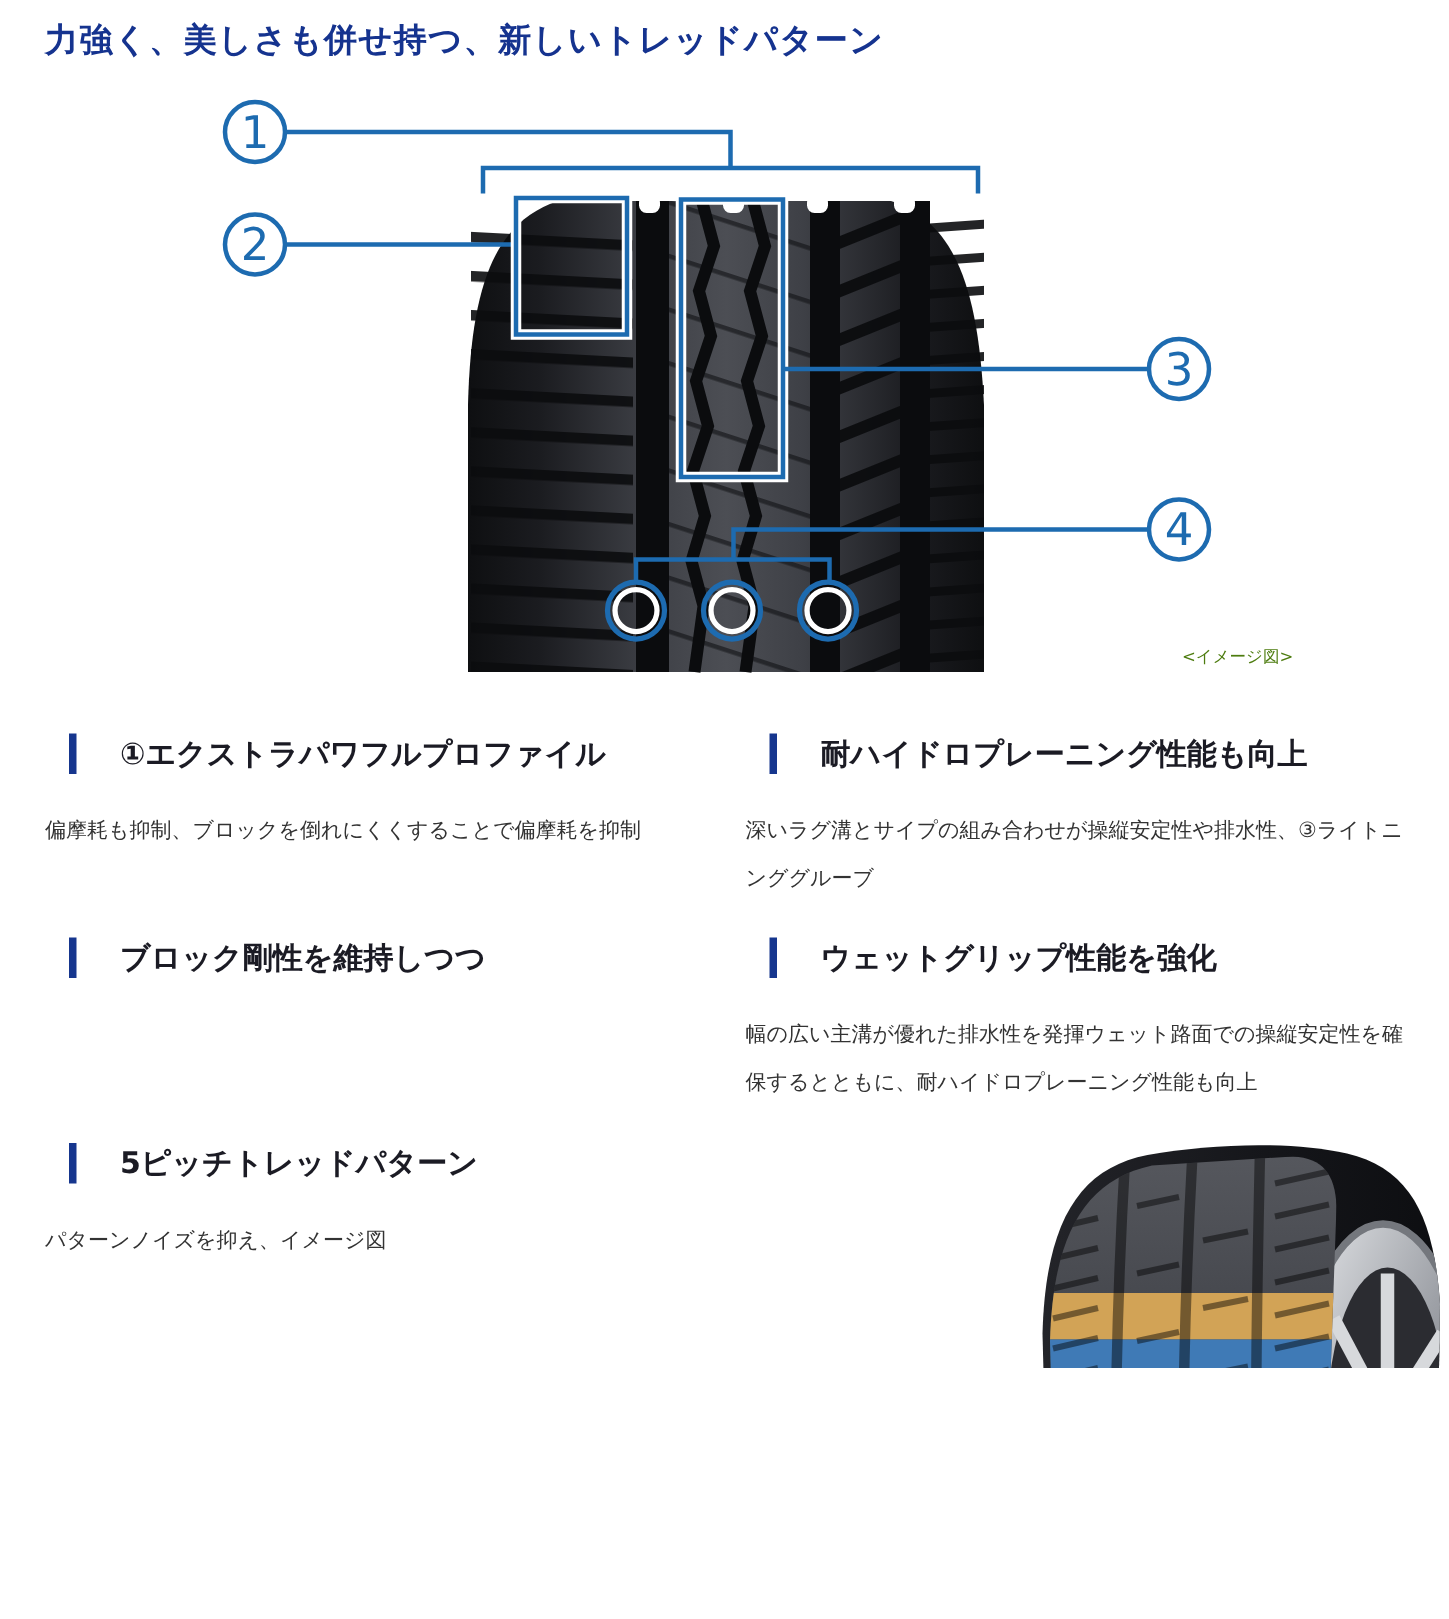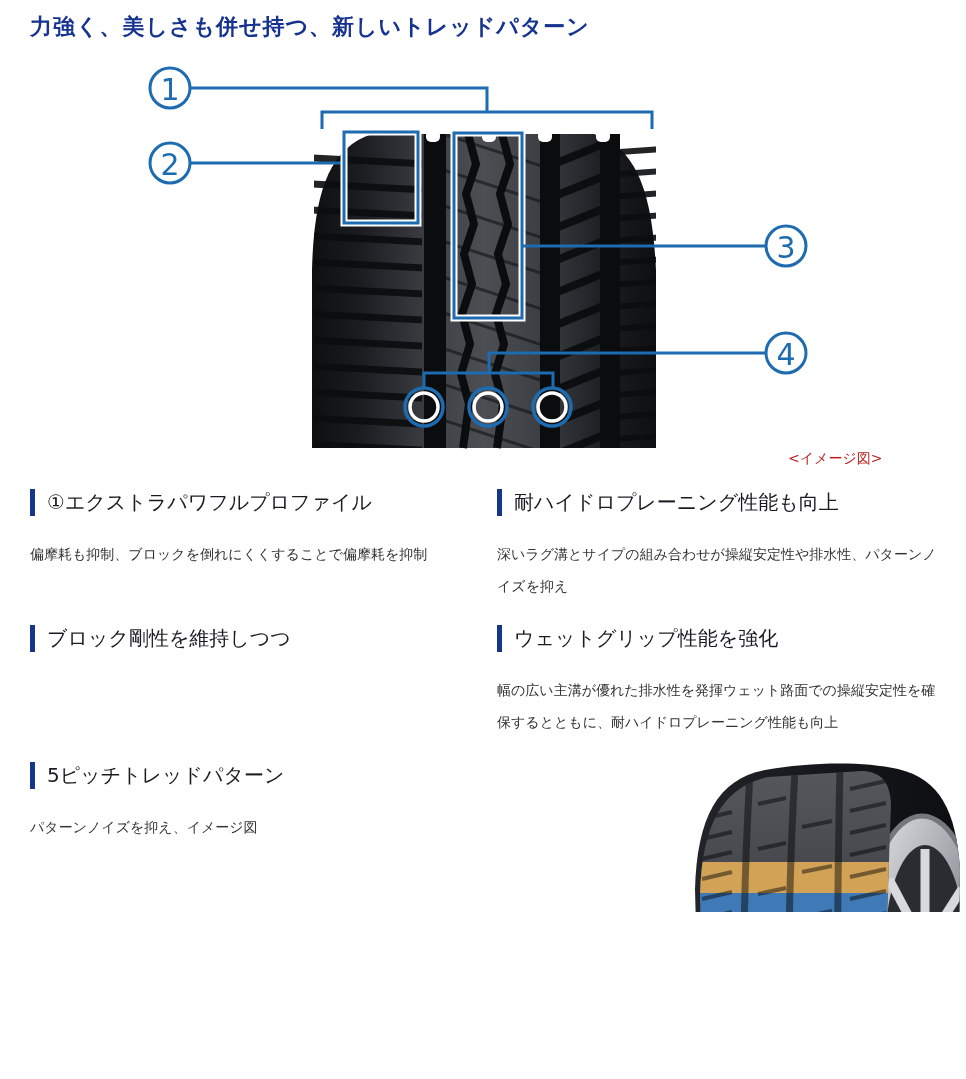--- a/index.html
+++ b/index.html
@@ -1,27 +1,27 @@
 <!DOCTYPE html>
 <html><head>
 <meta charset="utf-8">
 <style>
   html,body{margin:0;padding:0;background:#fff;}
   .page{position:relative;width:966px;height:912px;background:#fff;overflow:hidden;
         font-family:"DejaVu Sans","Liberation Sans",sans-serif;}
   .main-title{position:absolute;left:30px;top:12px;margin:0;font-size:22px;font-weight:bold;
         color:#15338f;letter-spacing:1px;}
   .diagram-svg{position:absolute;left:0;top:60px;width:966px;height:400px;}
-  .image-caption{position:absolute;left:788px;top:450px;font-size:14px;color:#b91c1c;}
+  .image-caption{position:absolute;left:788px;top:430px;font-size:11px;color:#4d7c0f;}
   .feature-row{position:absolute;left:0;width:966px;}
   .row-1{top:489px;} .row-2{top:625px;} .row-3{top:762px;}
   .feature-cell{position:absolute;width:440px;}
   .col-left{left:30px;} .col-right{left:497px;}
-  .feature-title{border-left:5px solid #16368e;padding-left:12px;font-size:20px;font-weight:normal;
-        color:#1b1b24;line-height:1.35;}
+  .feature-title{border-left:5px solid #16368e;padding-left:29px;font-size:20px;font-weight:bold;
+        color:#1b1b24;line-height:1.35;margin-left:16px;}
   .feature-desc{margin-top:23px;font-size:14px;color:#333;line-height:2.25;}
   .tire-photo-svg{position:absolute;left:690px;top:759px;width:276px;height:320px;}
 </style>
 </head>
 <body>
 
 <div class="page">
 
   <h1 class="main-title">力強く、美しさも併せ持つ、新しいトレッドパターン</h1>
 
@@ -117,21 +117,21 @@
 
   <div class="image-caption">&lt;イメージ図&gt;</div>
 
   <div class="feature-row row-1">
     <div class="feature-cell col-left">
       <div class="feature-title">①エクストラパワフルプロファイル</div>
       <div class="feature-desc">偏摩耗も抑制、ブロックを倒れにくくすることで偏摩耗を抑制</div>
     </div>
     <div class="feature-cell col-right">
       <div class="feature-title">耐ハイドロプレーニング性能も向上</div>
-      <div class="feature-desc">深いラグ溝とサイプの組み合わせが操縦安定性や排水性、パターンノイズを抑え</div>
+      <div class="feature-desc">深いラグ溝とサイプの組み合わせが操縦安定性や排水性、③ライトニンググルーブ</div>
     </div>
   </div>
 
   <div class="feature-row row-2">
     <div class="feature-cell col-left">
       <div class="feature-title">ブロック剛性を維持しつつ</div>
     </div>
     <div class="feature-cell col-right">
       <div class="feature-title">ウェットグリップ性能を強化</div>
       <div class="feature-desc">幅の広い主溝が優れた排水性を発揮ウェット路面での操縦安定性を確保するとともに、耐ハイドロプレーニング性能も向上</div>

